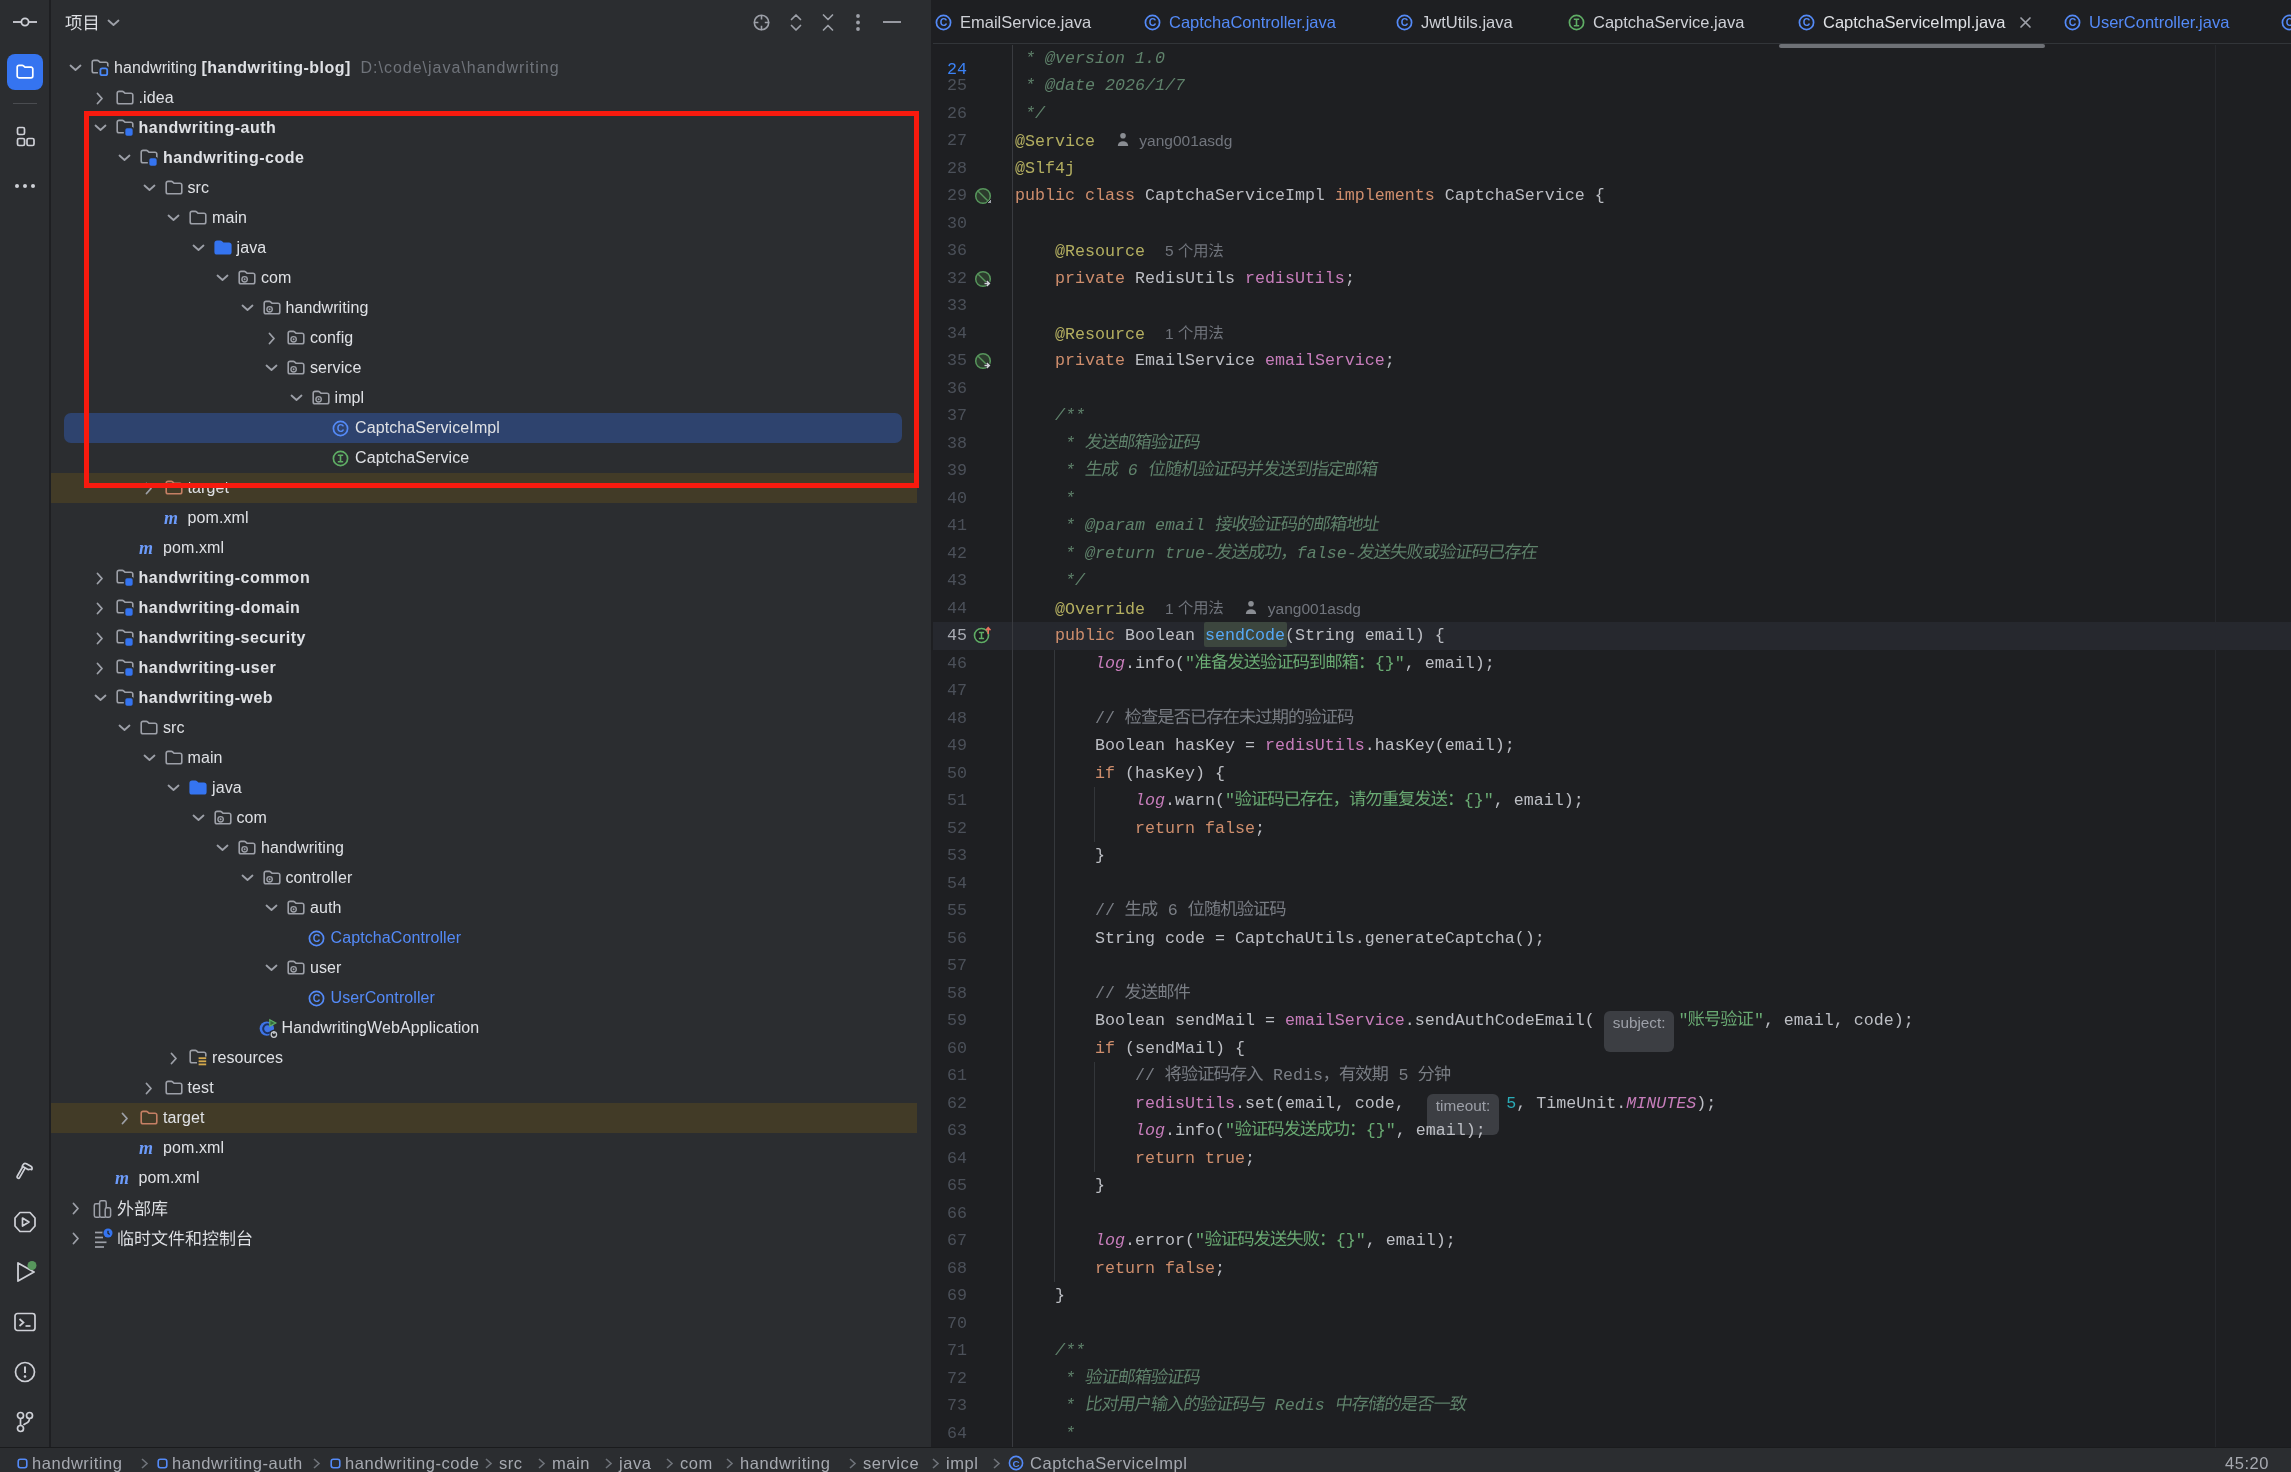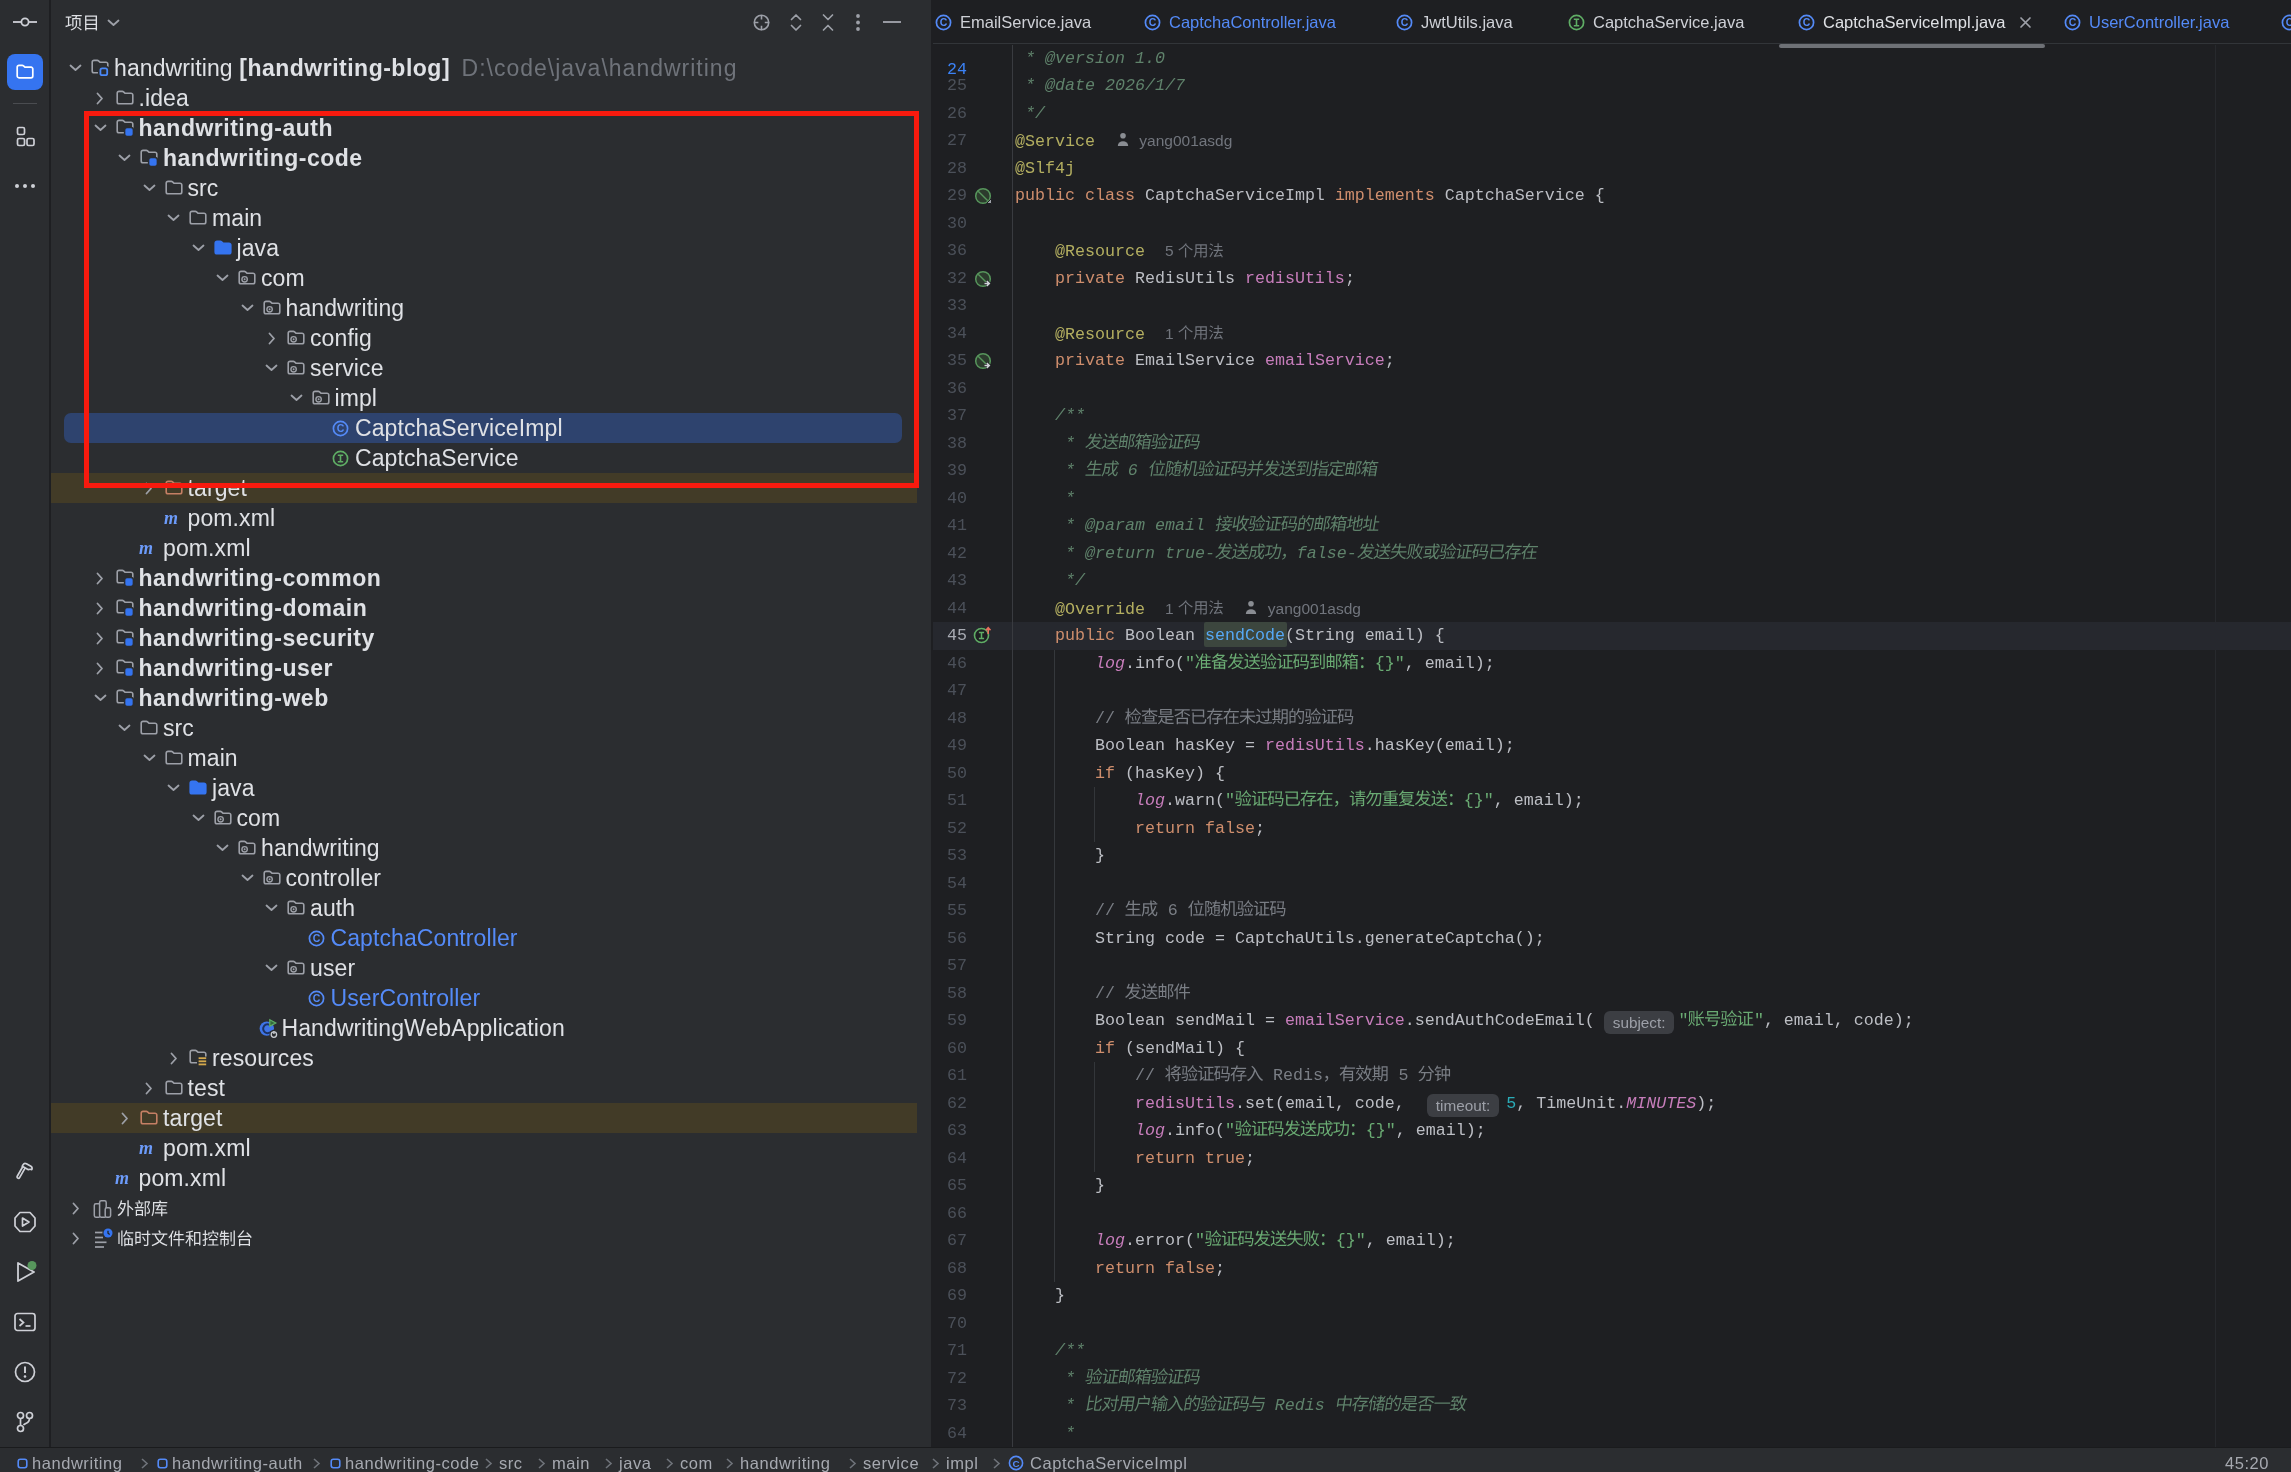--- a/index.html
+++ b/index.html
@@ -1,18 +1,18 @@
 <!DOCTYPE html>
 <html><head><meta charset="utf-8"><style>
 html,body{margin:0;padding:0;background:#1e1f22;width:2291px;height:1472px;overflow:hidden}
 *{box-sizing:border-box}
 body{font-family:"Liberation Sans",sans-serif;-webkit-font-smoothing:antialiased}
 .abs{position:absolute}
 .cj{display:inline-block;overflow:visible;vertical-align:baseline}
-#tree .lab{position:absolute;font-size:23px;color:#dfe1e5;line-height:30px;letter-spacing:0.1px}
+#tree .lab{position:absolute;font-size:16px;color:#dfe1e5;line-height:30px;letter-spacing:0.1px}
 #tree .b{font-weight:bold;letter-spacing:0.5px}
 #tree .blue{color:#548af7}
 #tree .gray{color:#6f737a;letter-spacing:1px;margin-left:5px}
 .icon{position:absolute}
 #code{position:absolute;left:0;top:44px;width:2291px}
 #code .ln{position:absolute;left:1015px;height:28px;font:16.667px "Liberation Mono",monospace;line-height:27.5px;white-space:pre;color:#bcbec4}
 #gut .n{position:absolute;width:52px;text-align:right;font:16.667px "Liberation Mono",monospace;line-height:27.5px;color:#4b5059}
 .kw{color:#cf8e6d}
 .w{color:#bcbec4}
 .str{color:#6aab73}
@@ -20,21 +20,21 @@
 .doc{color:#5f826b;font-style:italic}
 .tag{color:#5f826b;font-style:italic}
 .ann{color:#b3ae60}
 .num{color:#2aacb8}
 .fld{color:#c77dbb}
 .fldi{color:#c77dbb;font-style:italic}
 .wi{color:#bcbec4;}
 .decl{color:#56a8f5}
 .inlay{font-family:"Liberation Sans",sans-serif;font-size:15.5px;color:#71757d;font-style:normal}
 .chip{display:inline-block;background:#3c3e43;color:#9da0a8;font-family:"Liberation Sans",sans-serif;
- font-size:15.3px;height:23px;line-height:23px;border-radius:6px;padding:0 9px;vertical-align:-3px}
+ font-size:15.3px;height:41px;line-height:23px;border-radius:6px;padding:0 9px;vertical-align:-3px}
 .tabt{position:absolute;font-size:16.5px;line-height:44px;height:44px;color:#ced0d6;white-space:nowrap}
 .crumb{position:absolute;font-size:16.5px;color:#a6a9b0;line-height:25px;white-space:nowrap;letter-spacing:0.55px}
 </style></head><body>
 <div class="abs" style="left:0;top:0;width:50px;height:1447px;background:#2b2d30;border-right:1px solid #1e1f22"></div>
 <div class="abs" style="left:51px;top:0;width:881px;height:1447px;background:#2b2d30;border-right:1px solid #1e1f22"></div>
 <svg class="icon" style="left:12px;top:14px" width="26" height="16" viewBox="0 0 26 16">
     <g stroke="#ced0d6" stroke-width="1.8" fill="none">
       <circle cx="13" cy="8" r="3.6"></circle>
       <path d="M1 8 h8.2"></path>
       <path d="M16.8 8 h8.2"></path>

